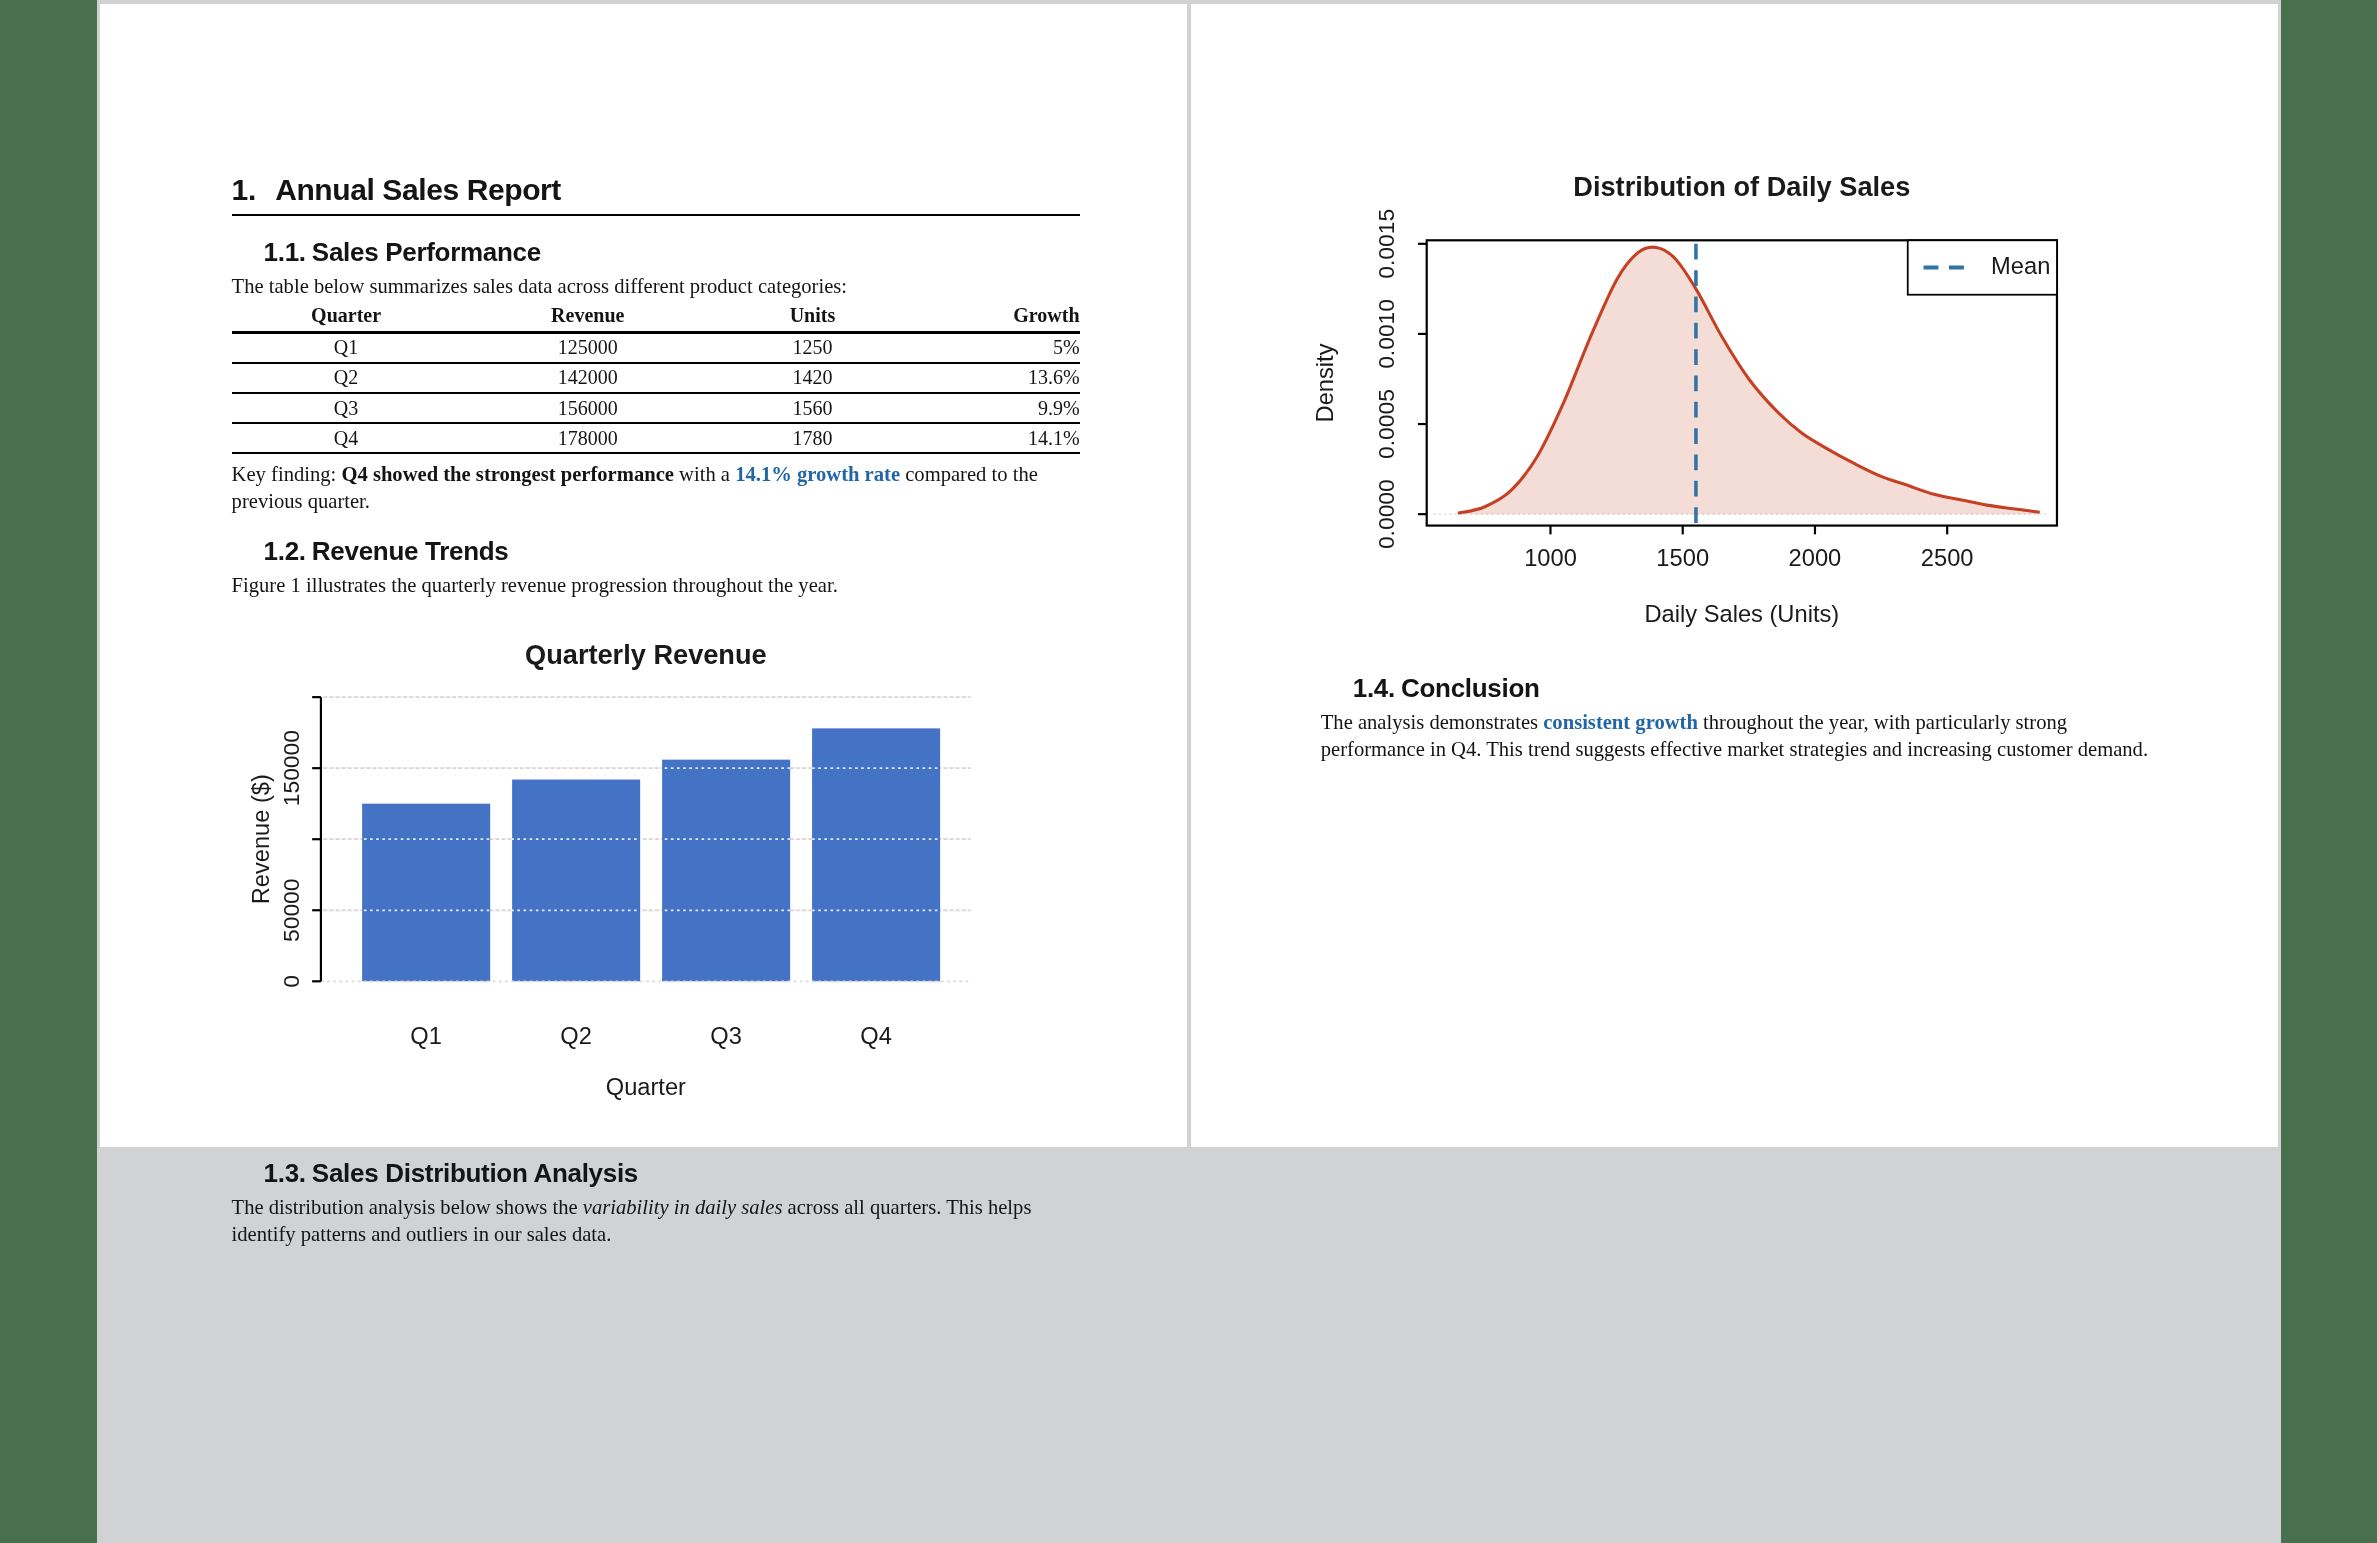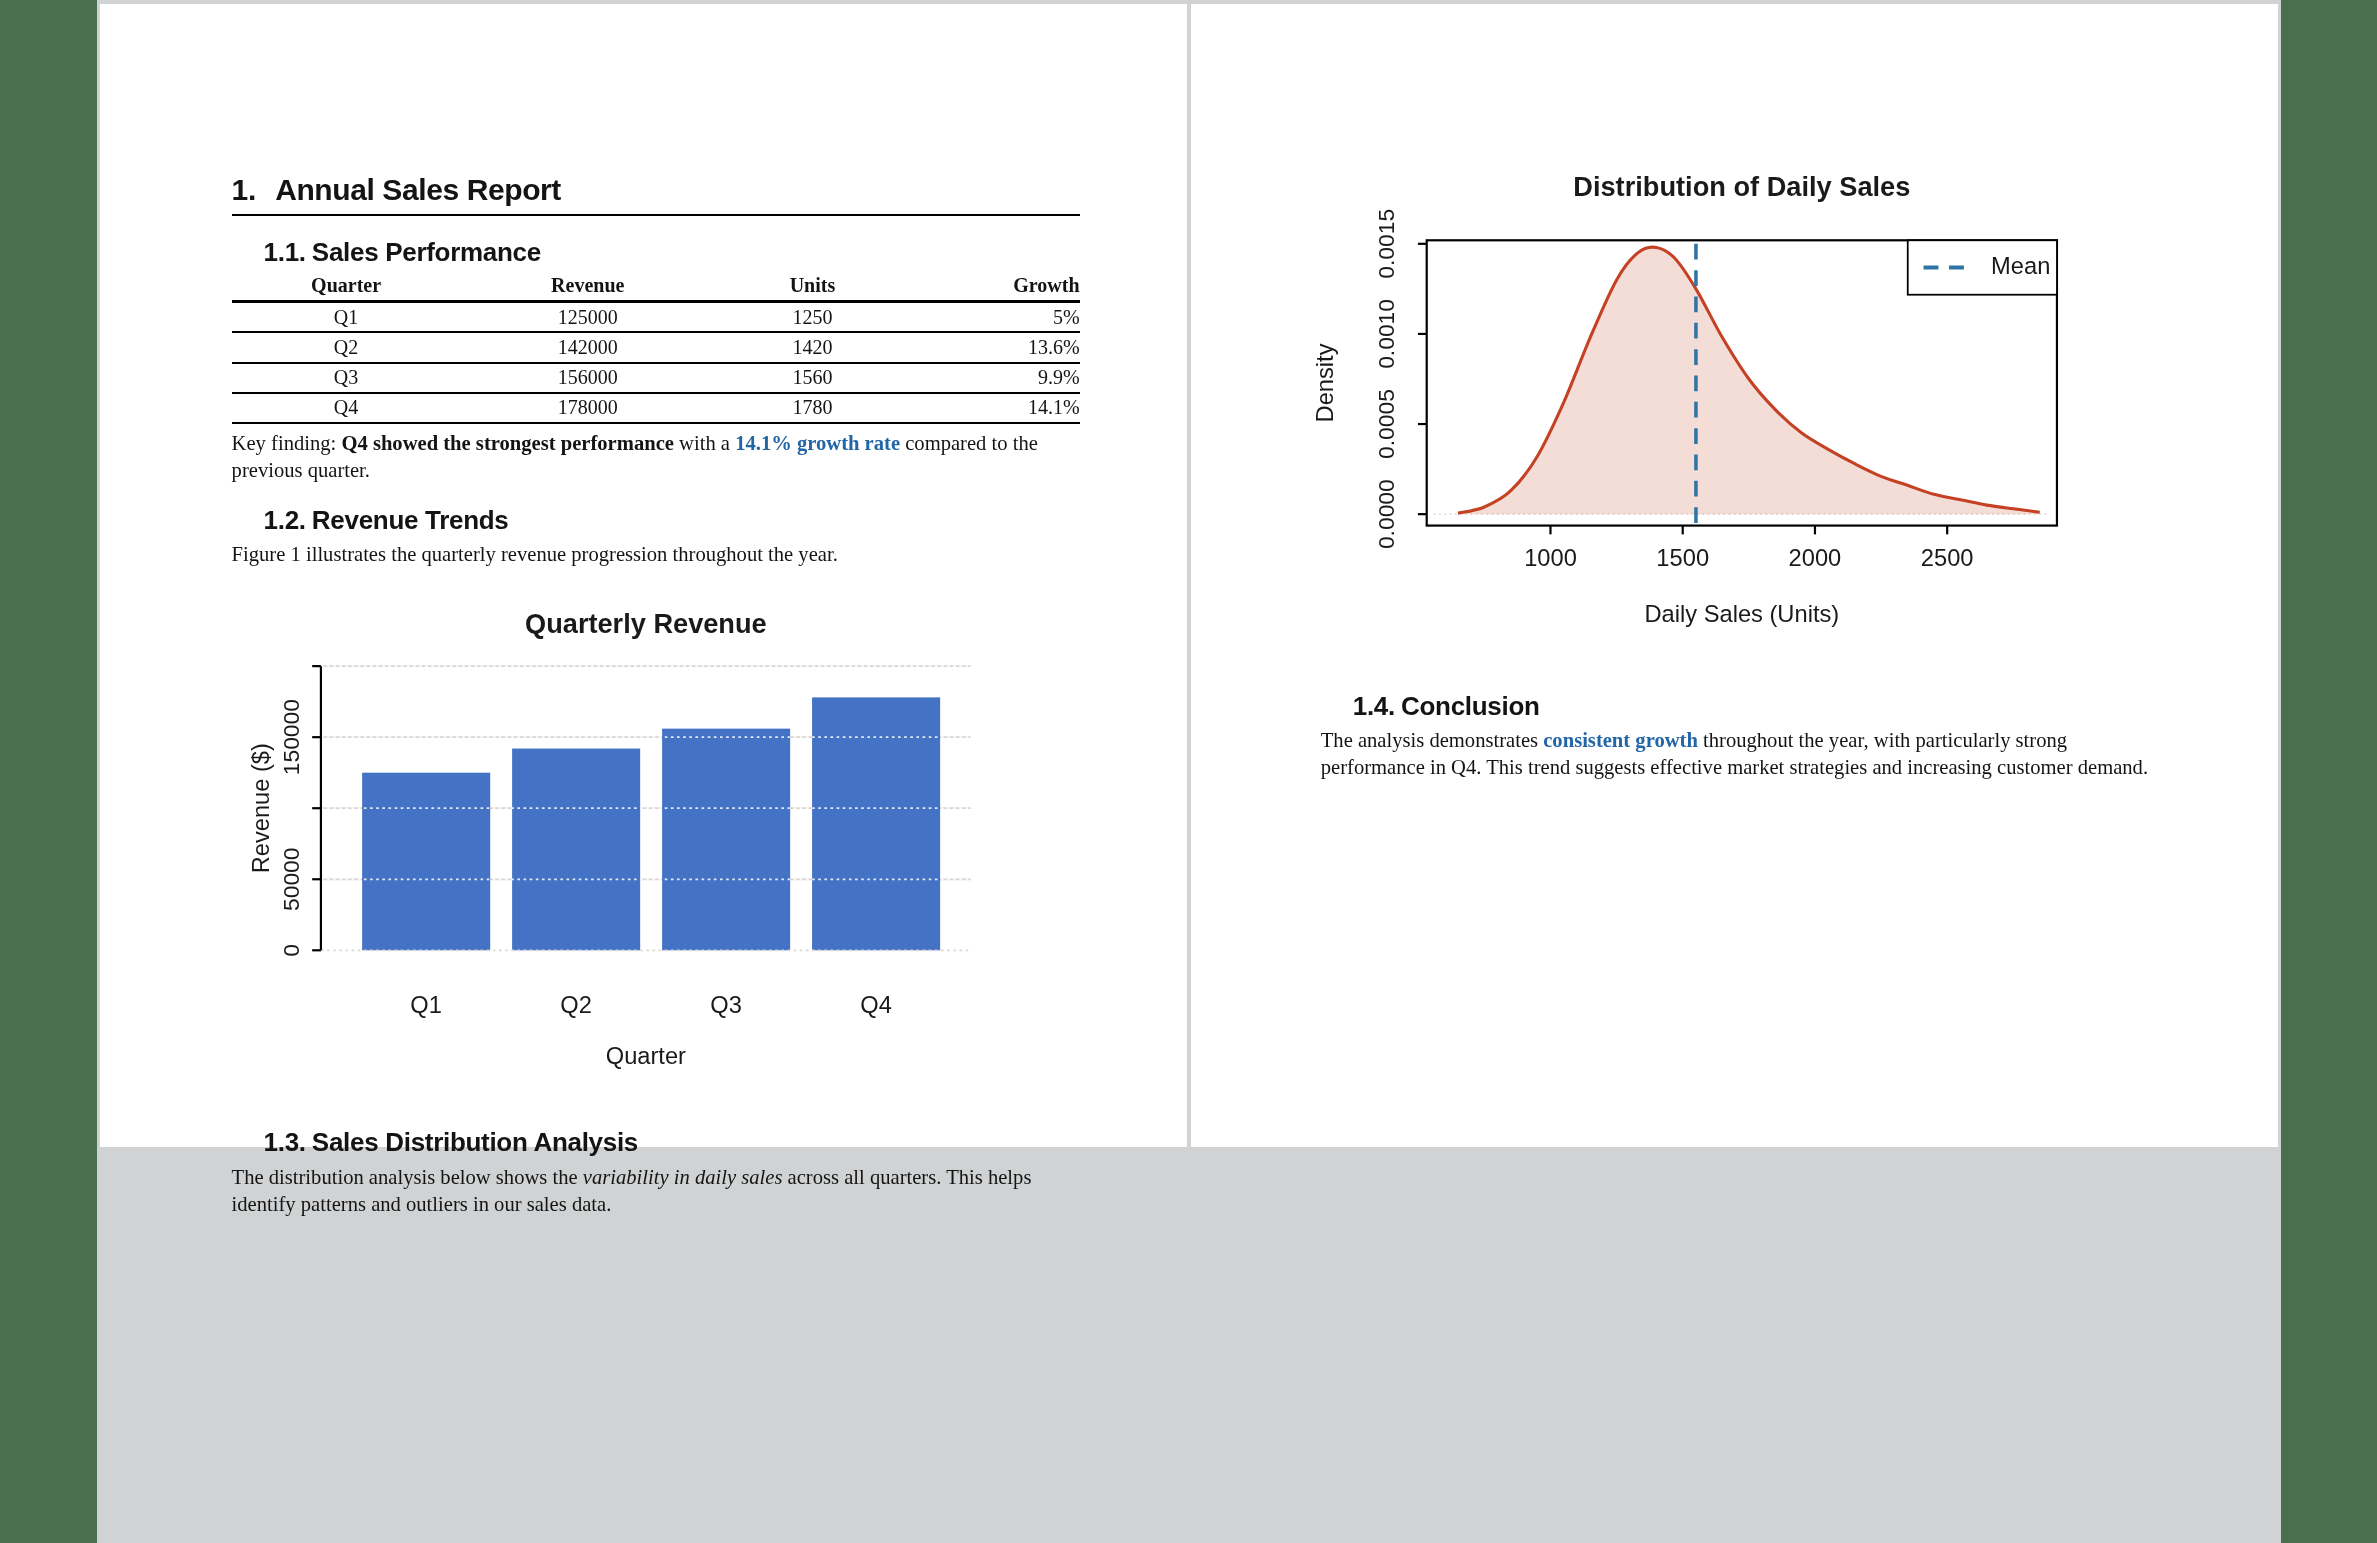--- a/index.html
+++ b/index.html
@@ -44,38 +44,39 @@
   .c3{width:23%;text-align:center;}
   .c4{width:20%;text-align:right;}
   .keyfinding{margin-top:6.1px;}
   
   svg{display:block;}
   svg text{font-family:"Liberation Sans", sans-serif;fill:#1a1a1a;}
   .chart1{margin:42px 0 0 15px;}
   
   .content2{position:absolute;left:130px;top:165px;width:848px;}
   .chart2{margin-left:-40px;}
-  .s14{margin-top:52px;}
+  .s14{margin-top:34px;}
 </style>
 </head>
 <body>
 
 <div class="viewer">
 
   <div class="page">
     <div class="content">
 
       <div class="h1">
         <span class="num">1.</span><span>Annual Sales Report</span>
       </div>
 
 
       <div class="h2">
         <span class="num">1.1.</span><span>Sales Performance</span>
       </div>
+      <p>The table below summarizes sales data across different product categories:</p>
 
       <table>
         <thead>
             <tr id="sales-thead-row">
               <th class="c1">Quarter</th>
               <th class="c2">Revenue</th>
               <th class="c3">Units</th>
               <th class="c4">Growth</th>
             </tr>
           </thead>

